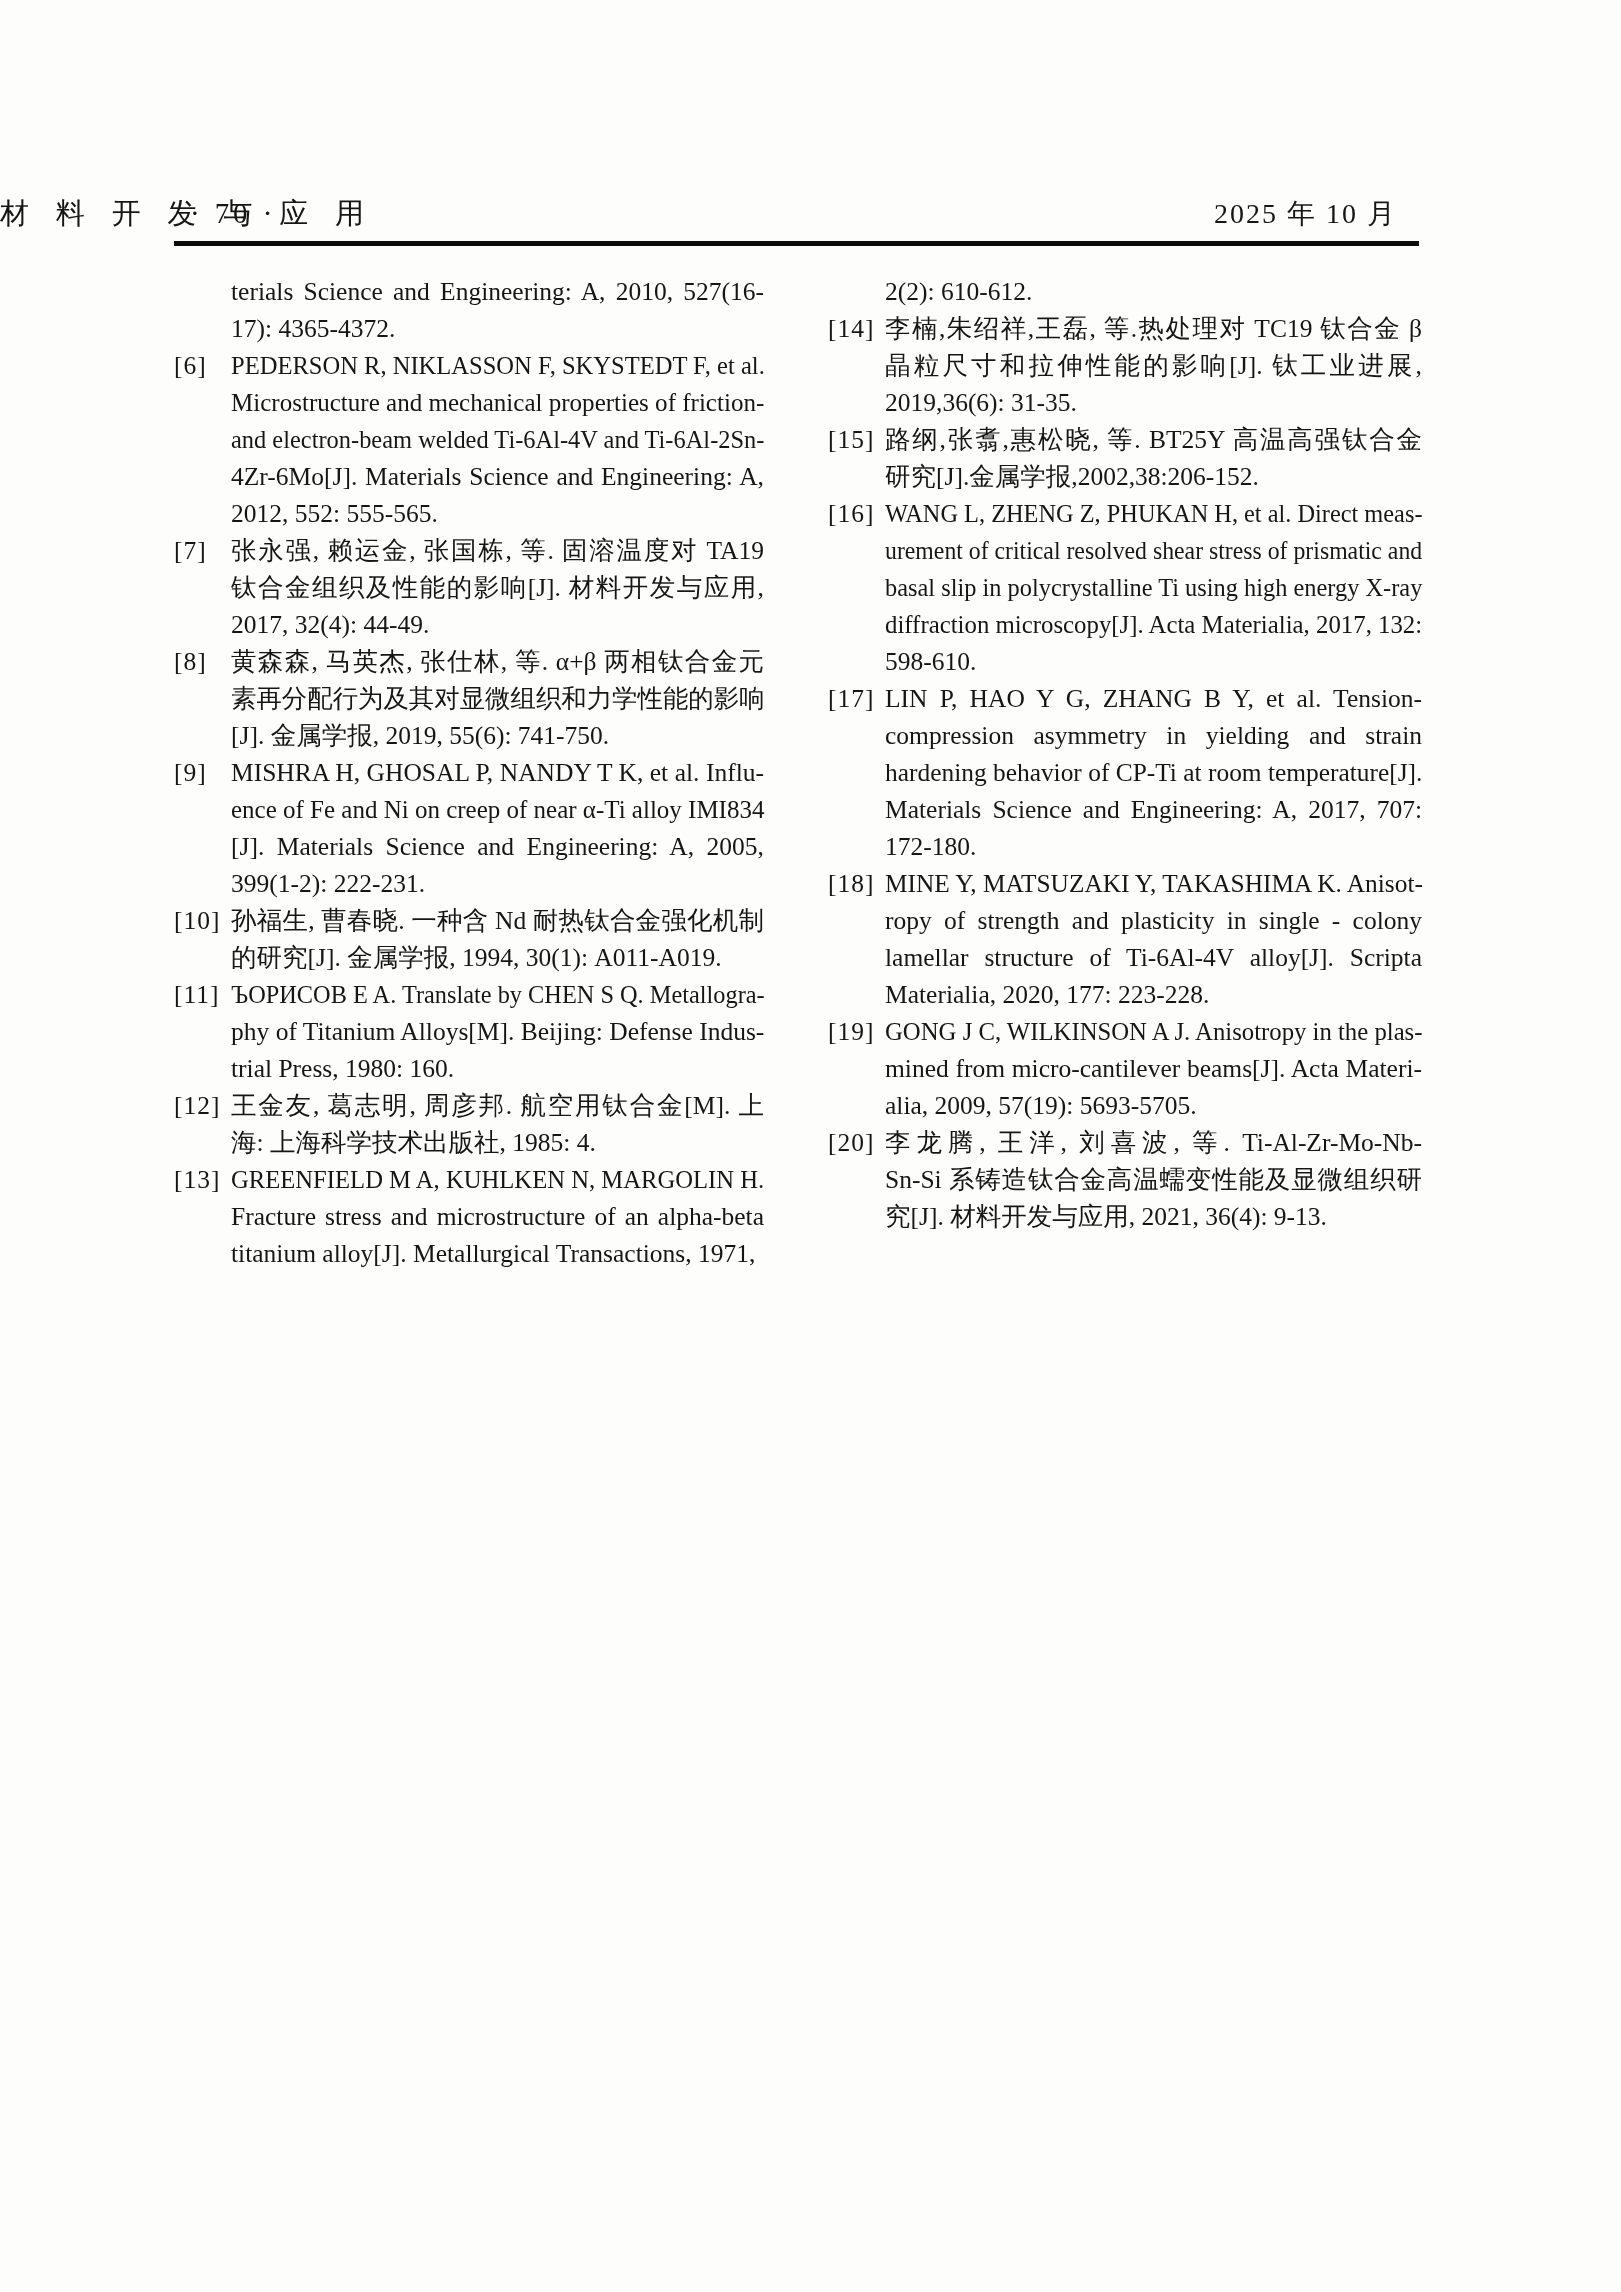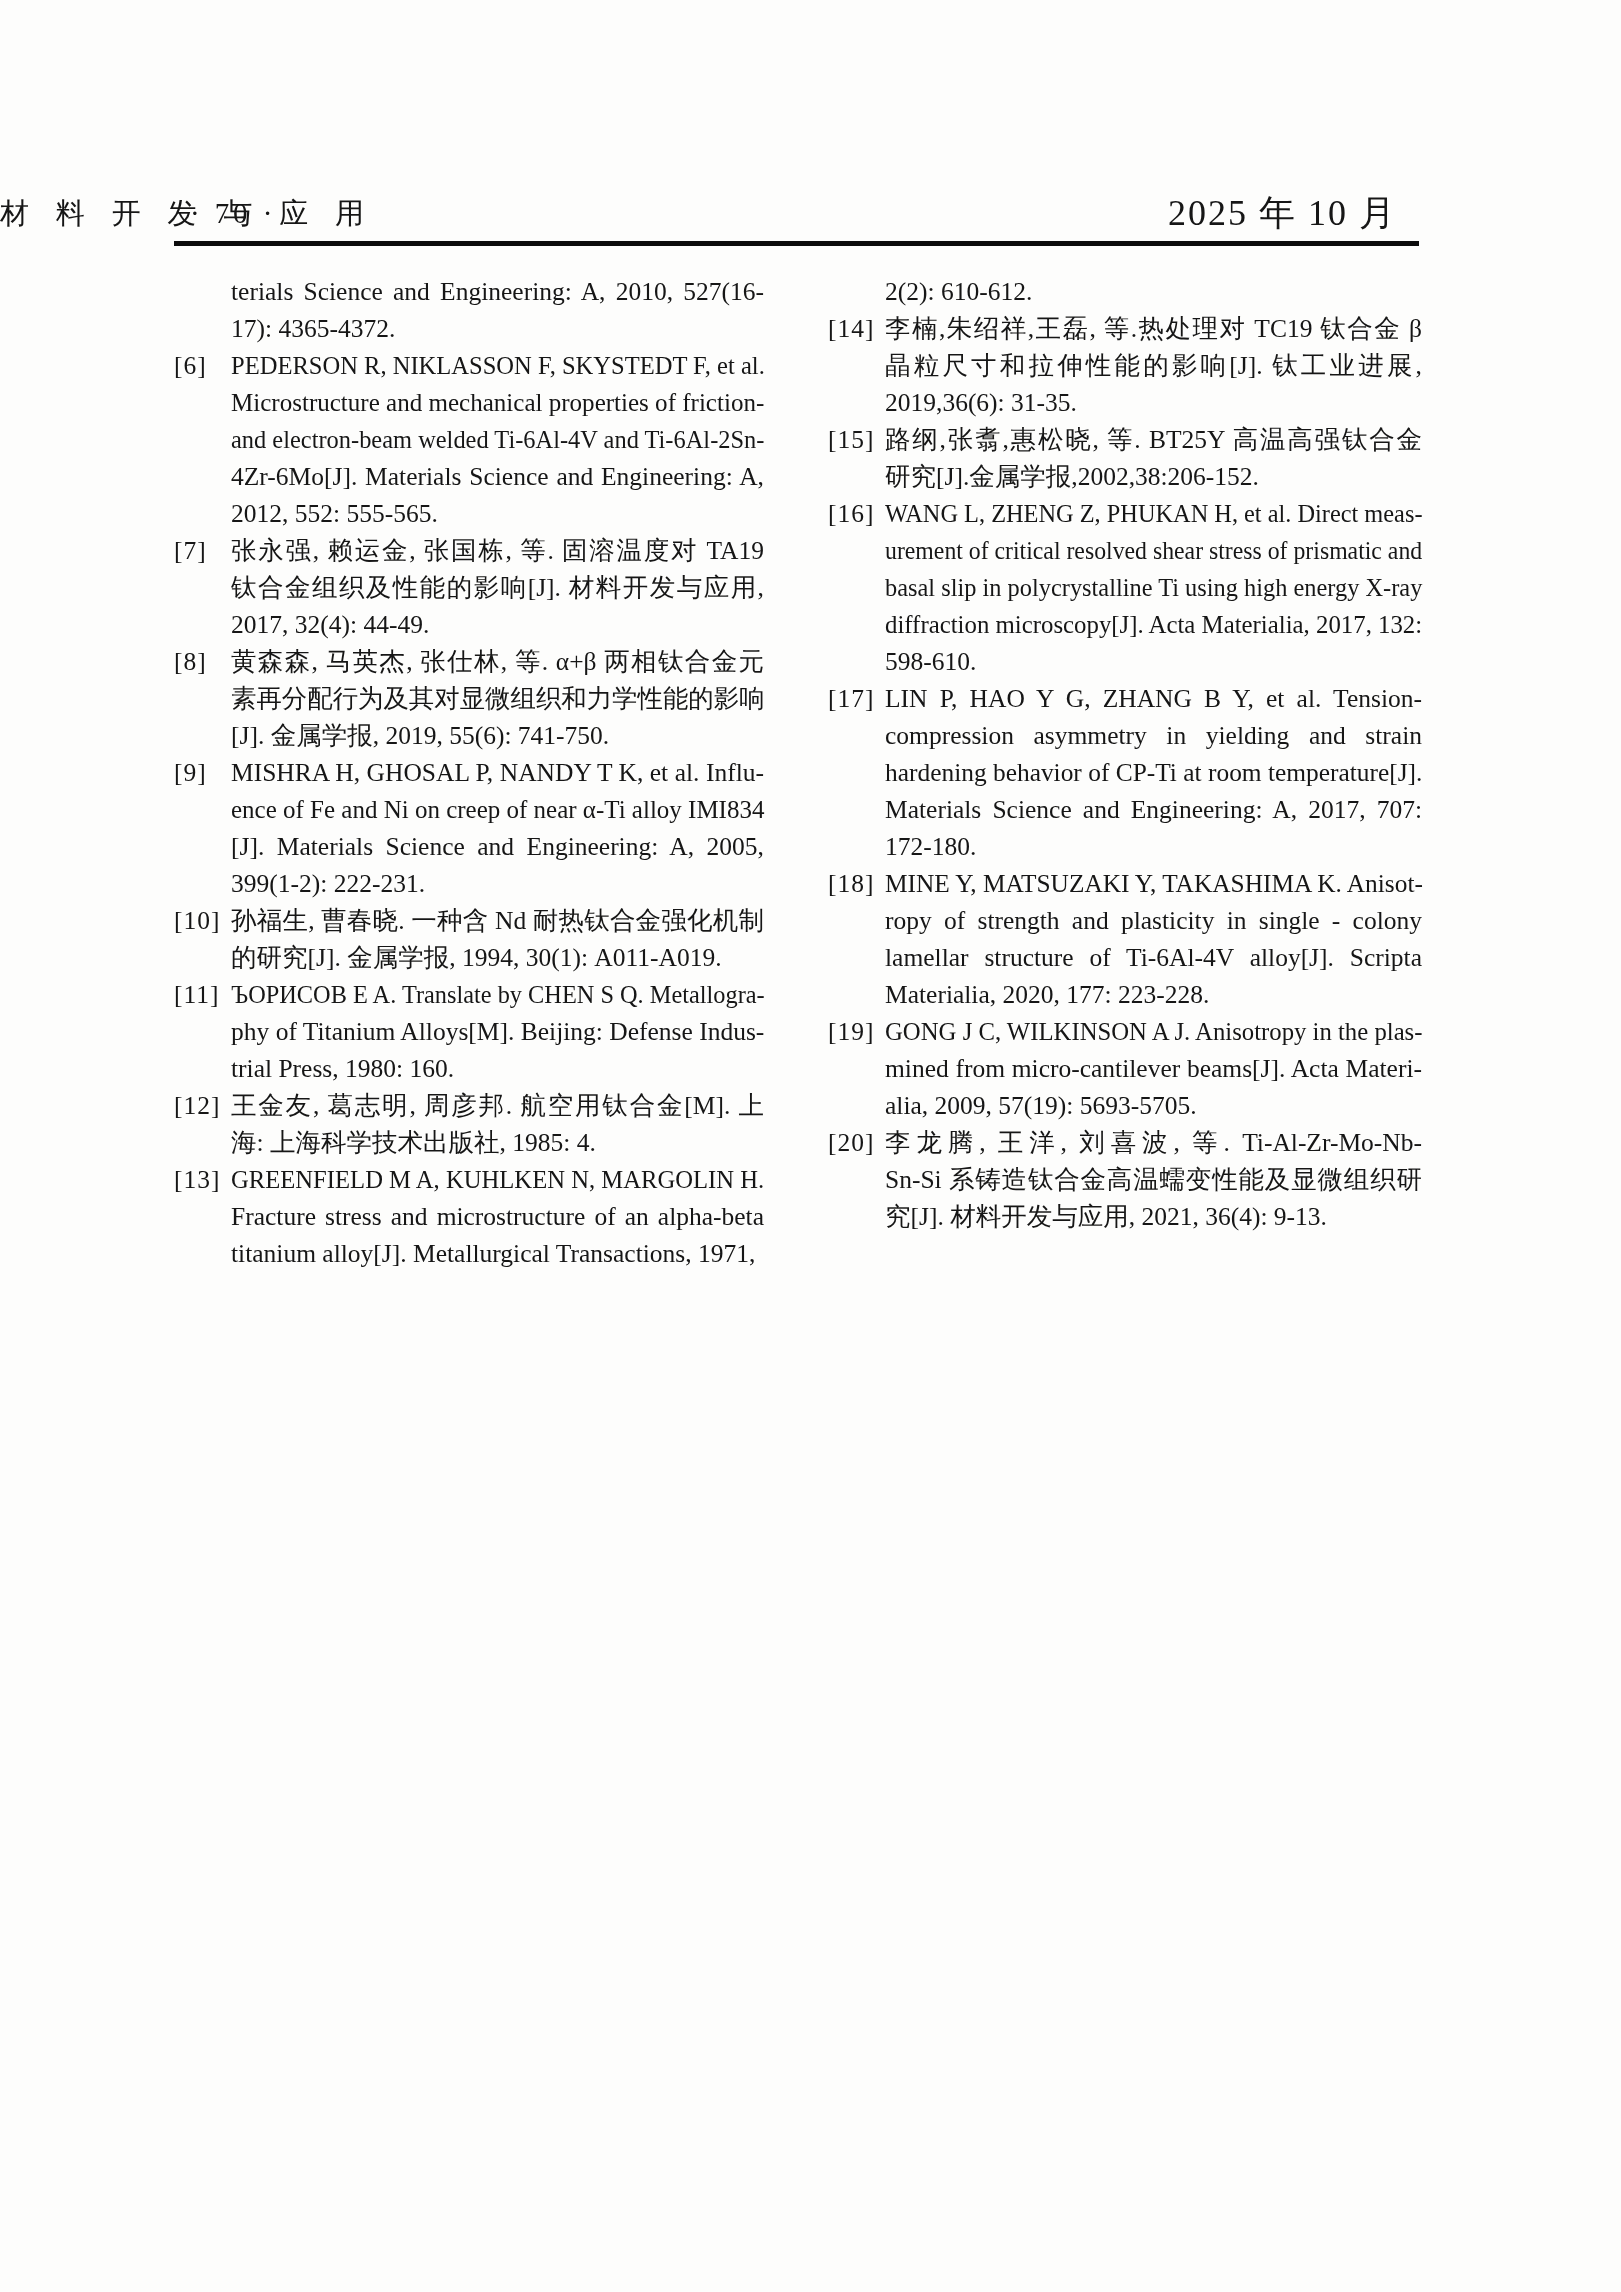--- a/index.html
+++ b/index.html
@@ -15,21 +15,21 @@
     position:absolute; left:190px; top:196px;
     font-size:29px; line-height:35px; letter-spacing:3.9px;
   }
   .hdr-title {
     position:absolute; left:0; right:0; top:196px;
     text-align:left;
     font-size:29px; line-height:35px; letter-spacing:9.8px;
   }
   .hdr-date {
     position:absolute; right:224px; top:196px;
-    font-size:36px; line-height:35px; letter-spacing:2px;
+    font-size:28px; line-height:35px; letter-spacing:2px;
   }
   .hdr-rule {
     position:absolute; left:174px; top:241px;
     width:1245px; height:4.9px; background:#0c0c0c;
   }
   .col {
     position:absolute; top:273px;
     font-size:25.5px; line-height:37px;
   }
   .col-left  { left:174px; width:590px; }

